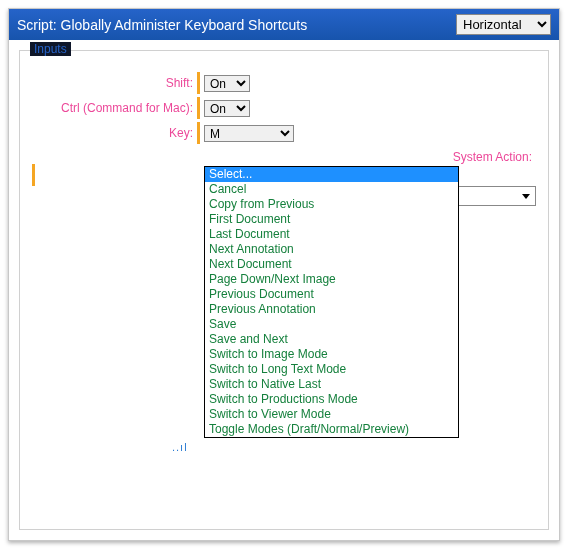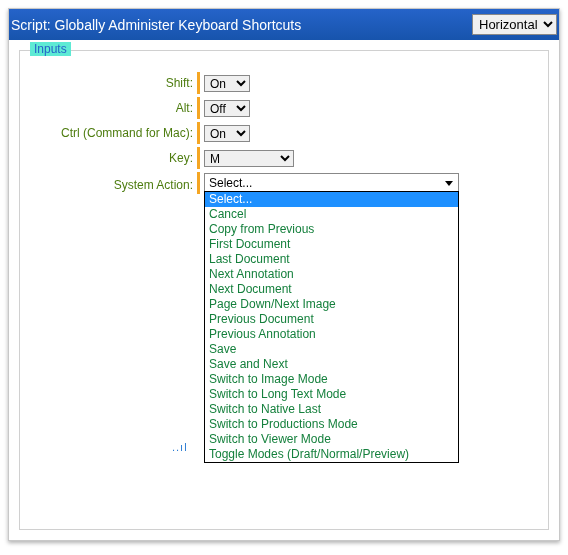--- a/index.html
+++ b/index.html
@@ -11,65 +11,65 @@
     width: 568px;
   }
   .panel {
     border: 1px solid #c8c8c8;
     box-shadow: 0 2px 4px rgba(0,0,0,0.3);
   }
   .header {
     background: #1a5fb4;
     background: linear-gradient(#2563c9, #1754ac);
     color: #fff;
-    padding: 5px 2px;
+    padding: 5px 8px;
     display: flex;
     justify-content: space-between;
     align-items: center;
     font-size: 14px;
   }
   .header-title { font-weight: normal; }
   .orient-select {
     background: #f0f0f0;
     border: 1px solid #888;
     font-size: 13px;
     padding: 1px 2px;
     height: 21px;
-    width: 85px;
+    width: 95px;
   }
   .body {
     padding: 10px;
     background: #fff;
   }
   .section-box {
     border: 1px solid #d0d0d0;
     position: relative;
     padding: 18px 12px 24px 12px;
     min-height: 480px;
   }
   .section-label {
     position: absolute;
     top: -9px;
     left: 10px;
-    background: #5eead4;
+    background: #0f172a;
     padding: 0 4px;
     color: #2563c9;
     font-size: 12px;
   }
   .form-row {
     display: flex;
     align-items: center;
     margin: 3px 0;
     position: relative;
   }
   .form-label {
     width: 165px;
     text-align: right;
     padding-right: 4px;
-    color: #4d7c0f;
+    color: #ec4899;
     font-size: 12px;
   }
   .bar {
     width: 3px;
     align-self: stretch;
     background: #f5a623;
     margin-right: 4px;
     min-height: 22px;
   }
   .ctrl-select {
@@ -148,45 +148,38 @@
       <span class="section-label">Inputs</span>
 
       <div class="form-row">
         <span class="form-label">Shift:</span>
         <span class="bar"></span>
         <select class="ctrl-select sel-small">
           <option>On</option>
         </select>
       </div>
 
-      <div class="form-row">
-        <span class="form-label">Alt:</span>
-        <span class="bar"></span>
-        <select class="ctrl-select sel-small">
-          <option>Off</option>
-        </select>
-      </div>
 
       <div class="form-row">
         <span class="form-label">Ctrl (Command for Mac):</span>
         <span class="bar"></span>
         <select class="ctrl-select sel-small">
           <option>On</option>
         </select>
       </div>
 
       <div class="form-row">
         <span class="form-label">Key:</span>
         <span class="bar"></span>
         <select class="ctrl-select sel-key">
           <option>M</option>
         </select>
       </div>
 
-      <div class="form-row" style="align-items:center;">
+      <div class="form-row" style="align-items:flex-end;flex-direction:column;">
         <span class="form-label" style="padding-top:3px;">System Action:</span>
         <span class="bar"></span>
         <div class="sel-action">
           <span>Select...</span>
         </div>
         <div class="dropdown" id="dropdown">
             <div class="dropdown-item sel">Select...</div>
             <div class="dropdown-item">Cancel</div>
             <div class="dropdown-item">Copy from Previous</div>
             <div class="dropdown-item">First Document</div>

